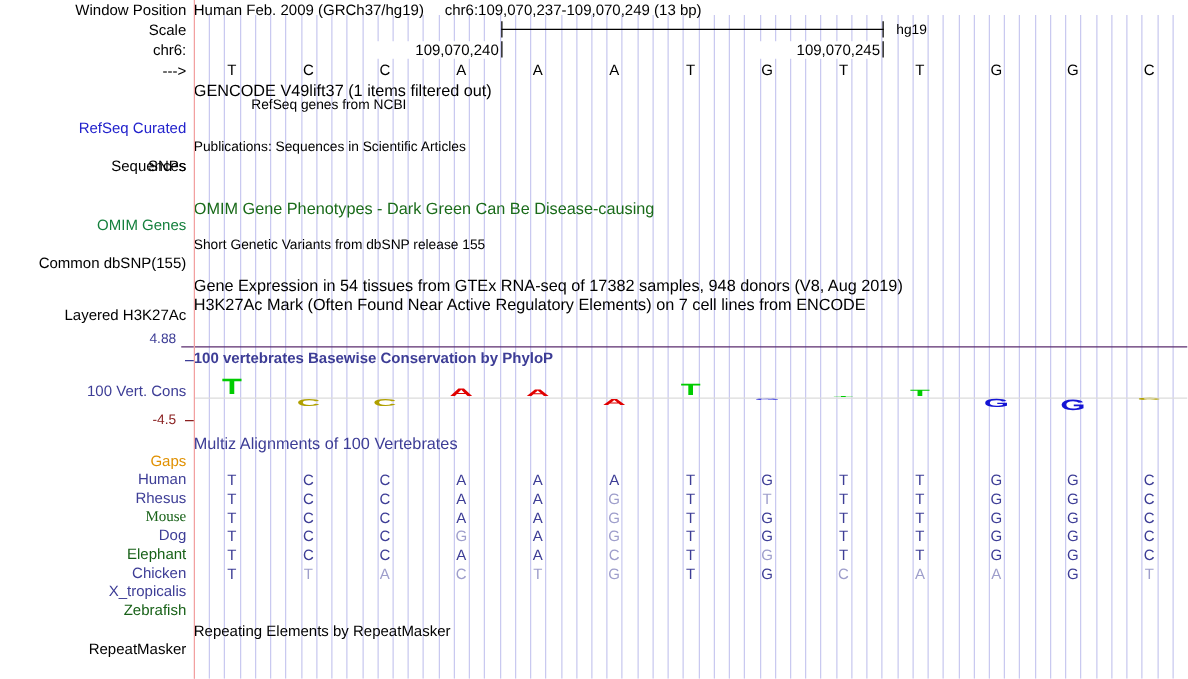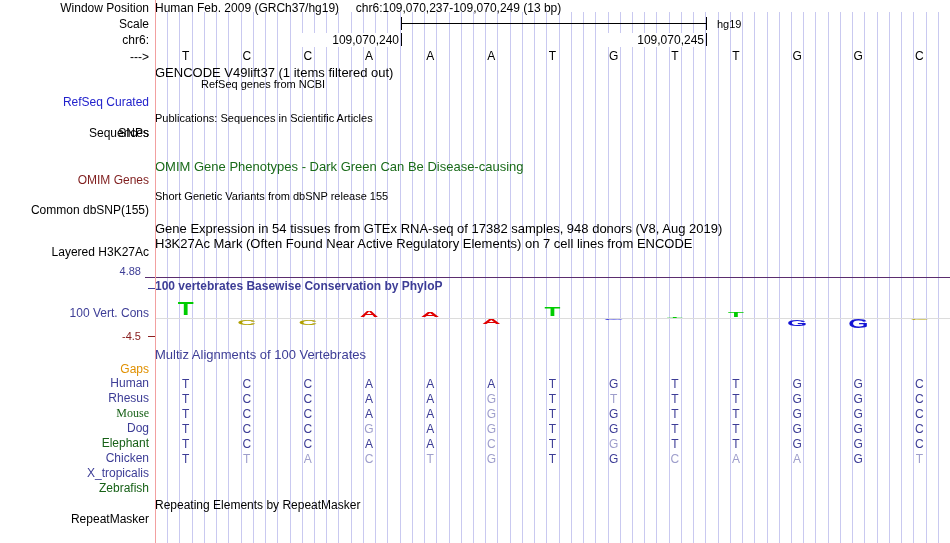--- a/index.html
+++ b/index.html
@@ -10,21 +10,21 @@
   }
   #stage{position:absolute;left:0;top:0;width:950px;height:543px;}
 
   
   #leftcol{position:absolute;left:0;top:0;width:155px;height:543px;background:#fff;z-index:6;}
   .lbl{
     position:absolute;right:6px;white-space:nowrap;
     font-size:12px;line-height:12px;color:#000;text-align:right;
   }
   .lbl.blue{color:#2222cc;}
-  .lbl.green{color:#7f1d1d;}
+  .lbl.green{color:#15803d;}
   .lbl.navy{color:#3d3d96;}
   .lbl.orange{color:#e09000;}
   .lbl.darkgreen{color:#176117;}
   .lbl.consnum{color:#3d3d96;font-size:11px;}
   .lbl.consmin{color:#8a2020;font-size:11px;}
 
   
   #data{position:absolute;left:155px;top:0;width:795px;height:543px;overflow:hidden;}
   #gridlines{position:absolute;left:0;top:0;width:795px;height:543px;z-index:0;}
   .gl{position:absolute;top:0;width:1px;height:543px;background:#c9c9f0;}

